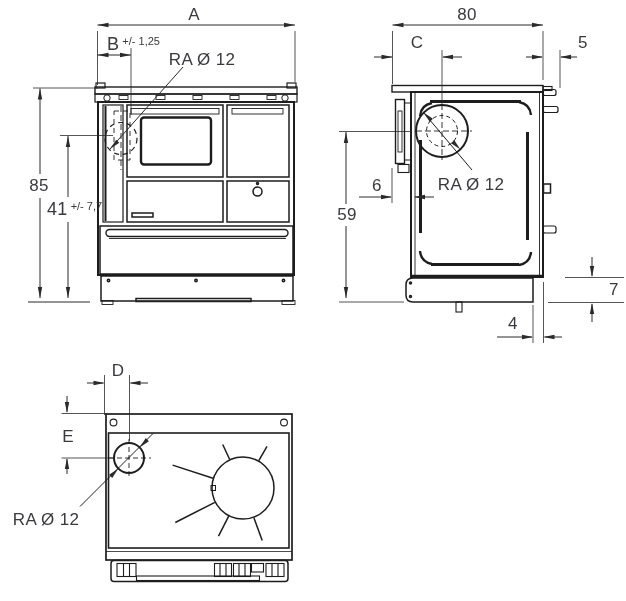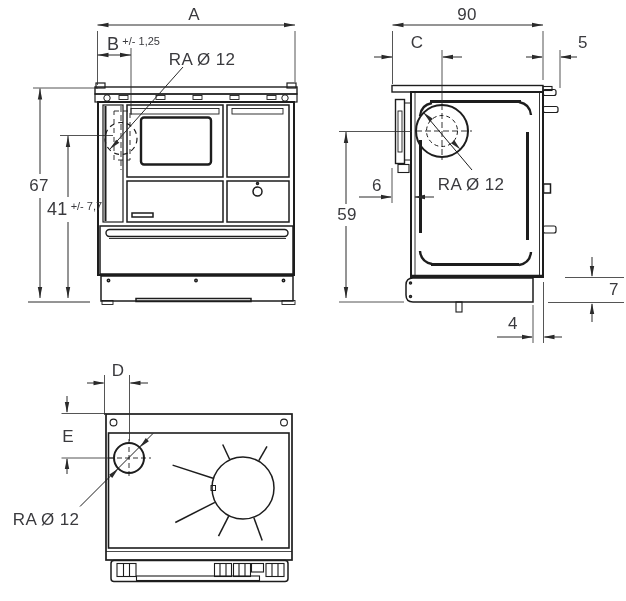--- a/index.html
+++ b/index.html
@@ -275,24 +275,24 @@
     <polygon class="ah" points="67,413 64.8,402 69.2,402"></polygon>
     <polygon class="ah" points="67,458 64.8,469 69.2,469"></polygon>
     <line class="ext" x1="61.5" y1="413.5" x2="106" y2="413.5"></line>
     <line class="ext" x1="61.5" y1="458" x2="113" y2="458"></line>
   </g>
 </svg>
 
 <div class="lbl ctr" style="left:194px;top:15px">A</div>
 <div class="lbl" style="left:107px;top:34px"><span class="big">B</span><span class="tol">+/- 1,25</span></div>
 <div class="lbl ctr" style="left:202px;top:60px">RA Ø 12</div>
-<div class="lbl ctr" style="left:39px;top:186px">67</div>
+<div class="lbl ctr" style="left:39px;top:186px">85</div>
 <div class="lbl" style="left:47px;top:199px"><span class="big">41</span><span class="tol">+/- 7,7</span></div>
 
-<div class="lbl ctr" style="left:467px;top:15px">90</div>
+<div class="lbl ctr" style="left:467px;top:15px">80</div>
 <div class="lbl ctr" style="left:417px;top:43px">C</div>
 <div class="lbl ctr" style="left:583px;top:43px">5</div>
 <div class="lbl ctr" style="left:471px;top:185px">RA Ø 12</div>
 <div class="lbl ctr" style="left:377px;top:186px">6</div>
 <div class="lbl ctr" style="left:347px;top:215px">59</div>
 <div class="lbl ctr" style="left:614px;top:290px">7</div>
 <div class="lbl ctr" style="left:513px;top:324px">4</div>
 
 <div class="lbl ctr" style="left:118px;top:371px">D</div>
 <div class="lbl ctr" style="left:68px;top:437px">E</div>

